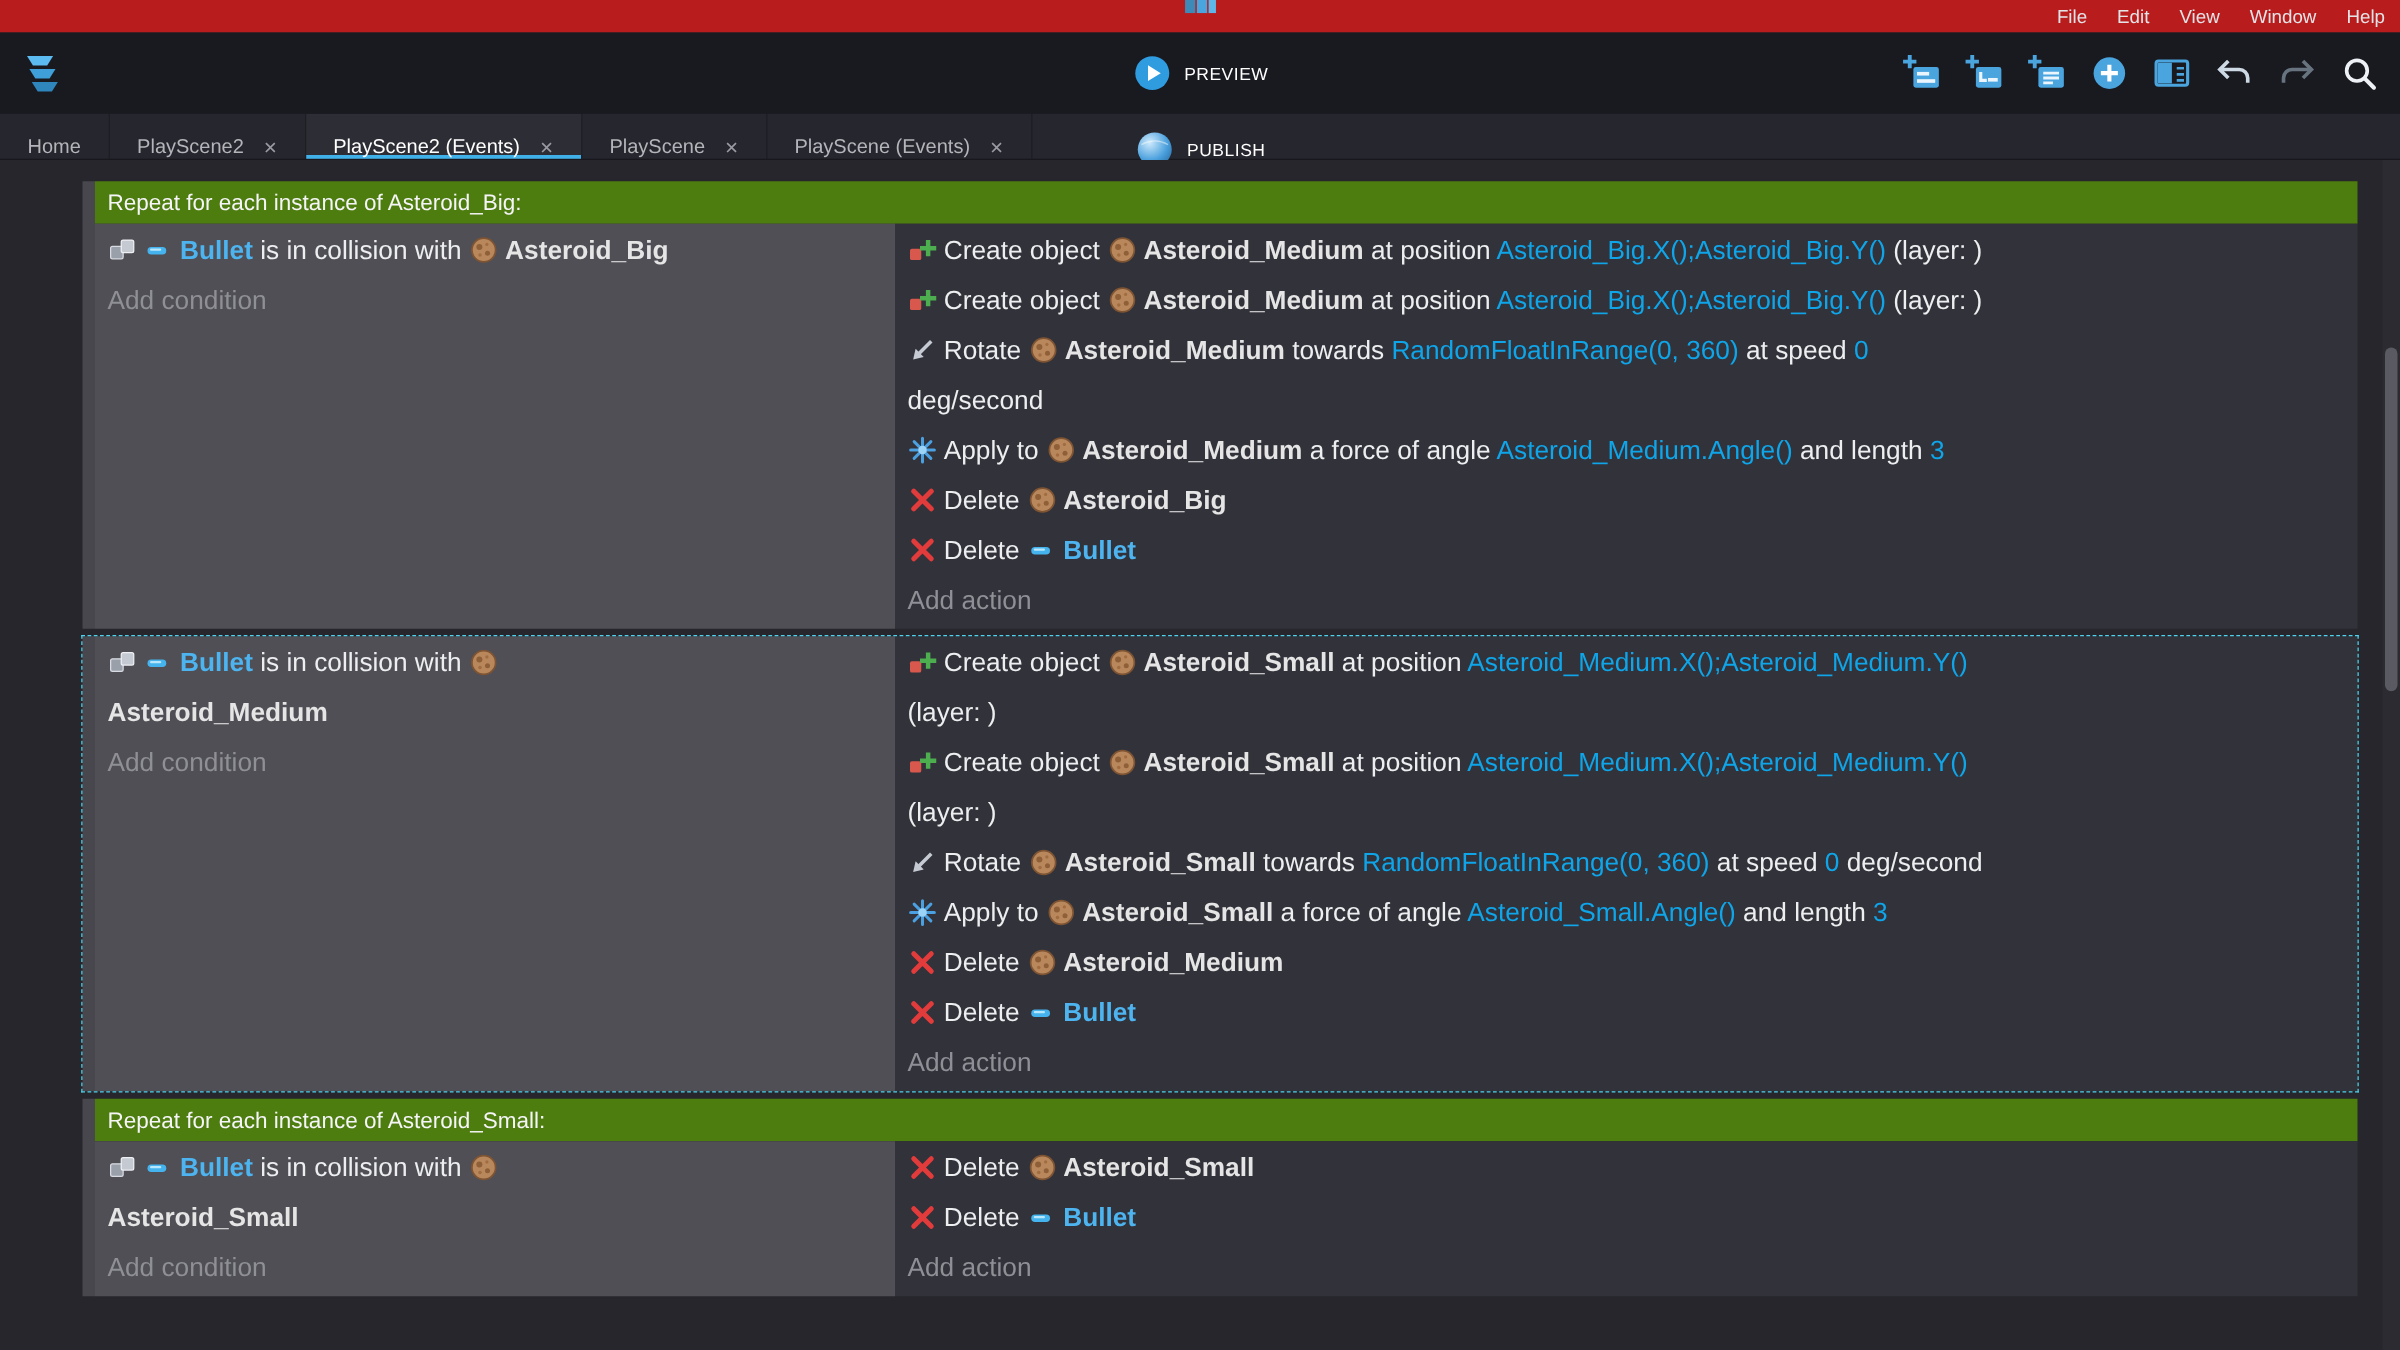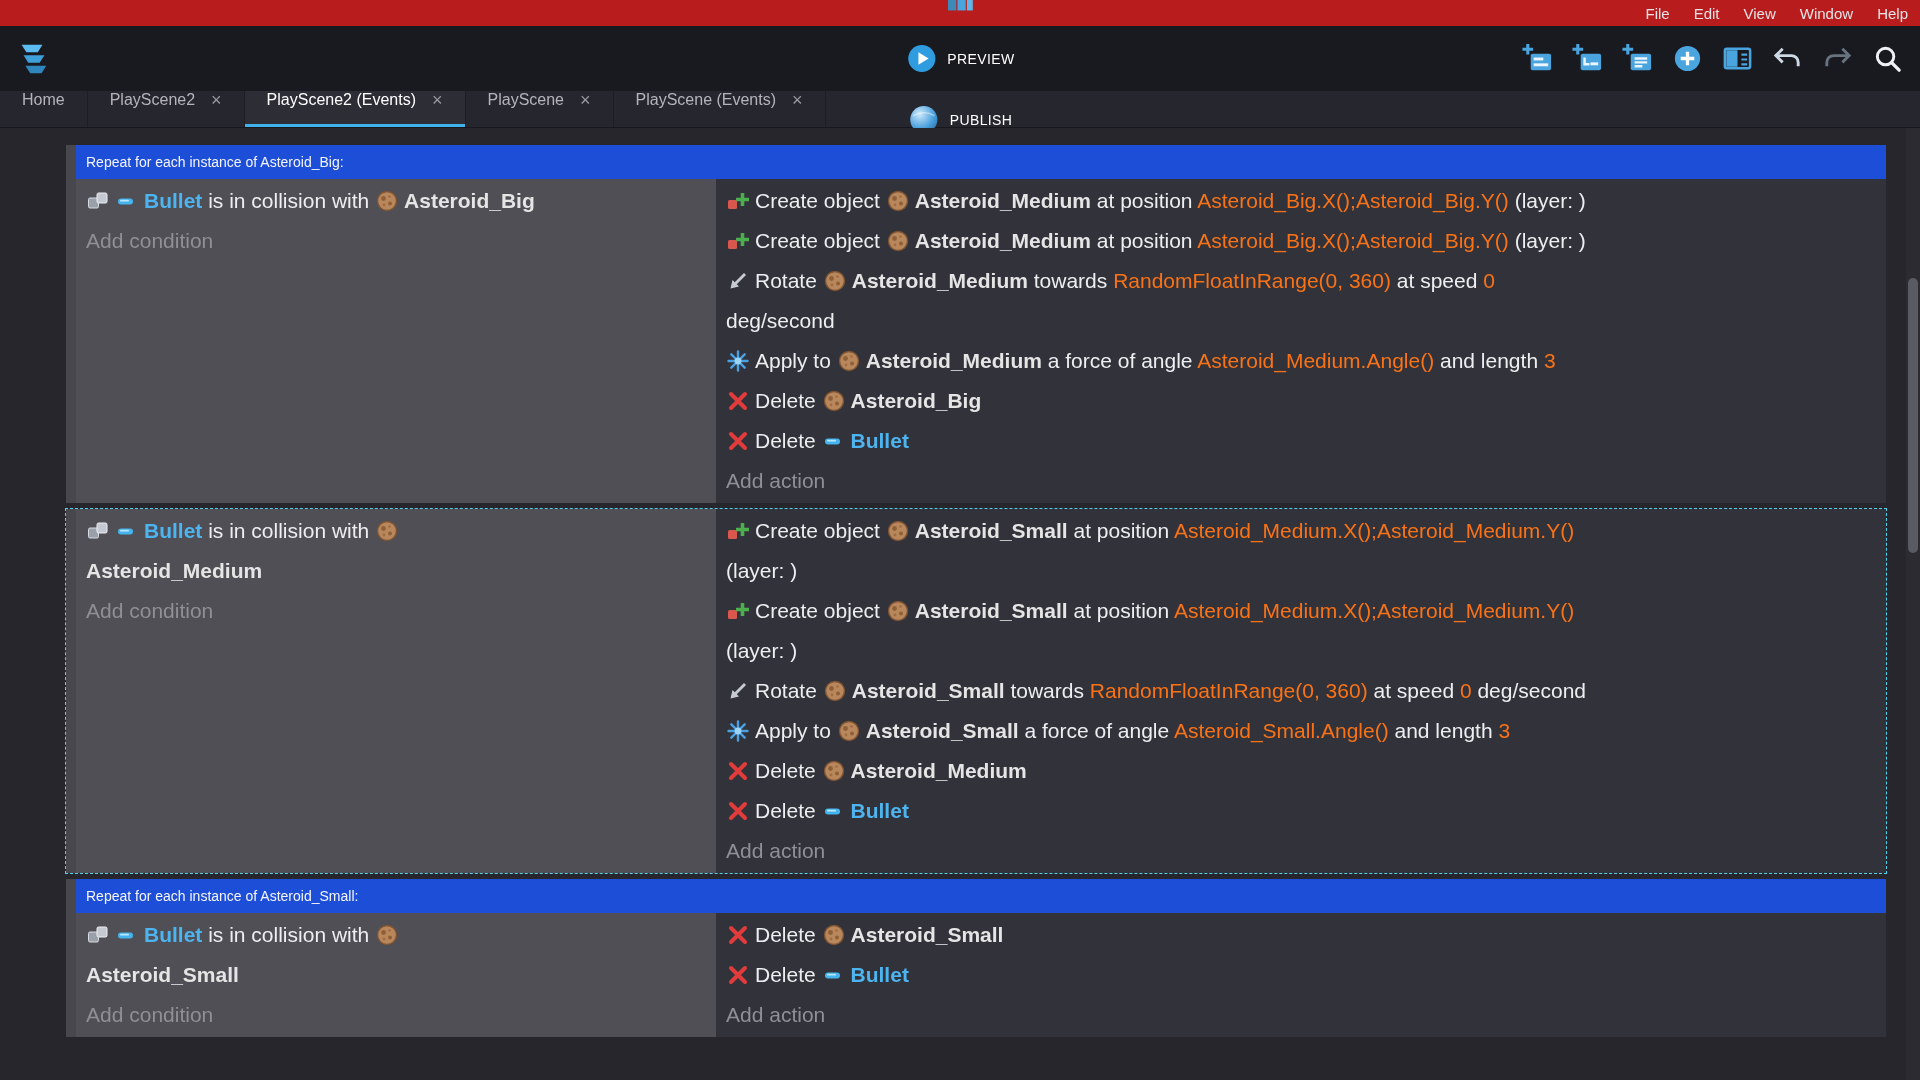--- a/index.html
+++ b/index.html
@@ -15,40 +15,40 @@
   .toolbar-center{position:absolute;left:50%;transform:translateX(-50%);display:flex;align-items:center;gap:28px;flex-direction:column;}
   .tb-button{display:flex;align-items:center;gap:9px;cursor:pointer;}
   .tb-icon{width:33px;height:33px;display:inline-block;}
   .tb-icon svg{width:100%;height:100%;}
   .tb-label{color:#ffffff;font-size:14px;letter-spacing:.4px;}
   .toolbar-right{position:absolute;right:16px;display:flex;align-items:center;gap:17px;}
   .tool-btn{width:33px;height:33px;cursor:pointer;}
   .tool-btn svg{width:100%;height:100%;}
   
   .tabbar{height:37px;background:#26262e;display:flex;align-items:stretch;border-bottom:1px solid #17171d;}
-  .tab{display:flex;align-items:flex-start;padding:0 22px;font-size:16px;color:#b4b4ba;border-right:1px solid #1d1d24;cursor:pointer;white-space:nowrap;}
+  .tab{display:flex;align-items:flex-end;padding:0 22px;font-size:16px;color:#b4b4ba;border-right:1px solid #1d1d24;cursor:pointer;white-space:nowrap;}
   .tab.active{background:#2d2d36;color:#ffffff;box-shadow:inset 0 -3px 0 #3fb0e8;}
   .tab-close{margin-left:16px;color:#9a9aa2;font-size:18px;line-height:1;}
   
   .events-viewport{position:absolute;top:128px;left:0;right:0;bottom:0;background:#26262c;overflow:hidden;padding:17px 34px 0 66px;}
   .event{display:flex;margin-bottom:6px;}
   .event.selected{outline:1px dashed #4ed4ee;}
   .event-handle{width:10px;flex:none;background:#47474d;}
   .event-main{flex:1;display:flex;flex-direction:column;}
-  .event-header{background:#1d4ed8;color:#f5f5f7;font-size:14px;line-height:28px;padding:3px 10px;}
+  .event-header{background:#4d7c0f;color:#f5f5f7;font-size:18px;line-height:28px;padding:3px 10px;}
   .event-body{display:flex;flex:1;}
   .conditions{width:640px;flex:none;background:#4f4f55;padding:2px 0;}
   .actions{flex:1;background:#32323a;padding:2px 0;}
   .evt-line{font-size:21px;line-height:40px;padding:0 10px;color:#eceef0;}
   .evt-icon{display:inline-block;width:24px;height:24px;vertical-align:-5px;margin-right:5px;}
   .evt-icon svg{width:100%;height:100%;}
   .seg-plain{color:#eceef0;}
   .seg-object-purple{color:#e5e5e5;font-weight:bold;}
   .seg-object-blue{color:#4db4f0;font-weight:bold;margin-top:40px;}
-  .seg-expression{color:#f97316;}
+  .seg-expression{color:#0ea5e9;}
   .add-link{color:#8f8f96;font-size:21px;line-height:40px;padding:0 10px;cursor:pointer;}
   
   .scrollbar{position:absolute;top:0;right:0;width:14px;height:100%;background:#2b2b31;}
   .scrollbar .thumb{position:absolute;top:150px;right:2px;width:10px;height:275px;background:#5a5a63;border-radius:5px;}
 </style>
 </head>
 <body>
 
 <div class="menubar">
     <div class="menu-item">File</div>

